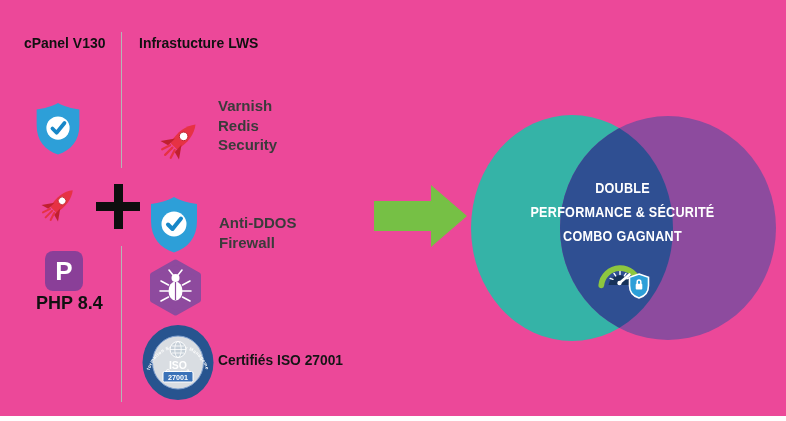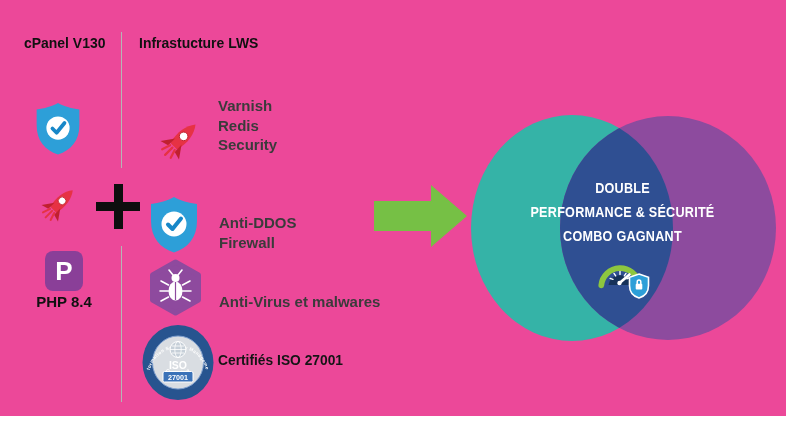--- a/index.html
+++ b/index.html
@@ -5,21 +5,21 @@
   html,body{margin:0;padding:0;background:#fff;}
   .canvas{position:relative;width:786px;height:416px;background:#ec4899;overflow:hidden;
           font-family:"Liberation Sans", sans-serif;}
   .abs{position:absolute;}
   .col-header{font-size:15.5px;font-weight:bold;color:#111;letter-spacing:0;
               transform:scaleX(.9);transform-origin:left center;white-space:nowrap;}
   .divider{width:1px;background:#b5b5b5;}
   .plus-bar{position:absolute;background:#0e0e0e;}
   .feature-lines{font-size:15px;font-weight:bold;color:#3b3b3b;line-height:19.5px;white-space:nowrap;}
   .row2-lines{line-height:20px;}
-  .php-label{font-size:15px;font-weight:bold;color:#111;text-align:center;white-space:nowrap;}
+  .php-label{font-size:18px;font-weight:bold;color:#111;text-align:center;white-space:nowrap;}
   .cert-text{font-size:15px;font-weight:bold;color:#151515;white-space:nowrap;
              transform:scaleX(.92);transform-origin:left center;}
   .venn-text{width:315px;text-align:center;color:#ffffff;font-weight:bold;
              font-size:15px;line-height:24px;letter-spacing:.3px;white-space:nowrap;}
   .venn-text div{transform:scaleX(.84);transform-origin:center;}
   svg{display:block;}
 </style>
 </head>
 <body>
 
@@ -88,21 +88,20 @@
   <svg class="abs" style="left:149px;top:259px;" width="53" height="57" viewBox="0 0 53 57">
     <path d="M26.5 3 L49.5 16 V41 L26.5 54 L3.5 41 V16 Z" stroke-width="5" stroke-linejoin="round" stroke="#8e4a9e" fill="#8e4a9e"></path>
     <g>
       <circle cx="26.5" cy="19" r="4" fill="#ffffff"></circle>
       <ellipse cx="26.5" cy="32" rx="7" ry="9.5" fill="#ffffff"></ellipse>
       <path d="M24 16 L20 11 M29 16 L33 11" stroke="#ffffff" stroke-width="1.6" stroke-linecap="round" fill="none"></path>
       <path d="M19.5 26 L12 22 M19.5 32 L11 32 M19.5 38 L12 42 M33.5 26 L41 22 M33.5 32 L42 32 M33.5 38 L41 42" stroke="#ffffff" stroke-width="1.6" stroke-linecap="round" fill="none"></path>
       <path d="M26.5 23 L26.5 41" stroke-width="1.2" fill="none" stroke="#8e4a9e"></path>
     </g>
   </svg>
-  <div class="abs feature-lines" style="left:219px;top:292px;">Anti-Virus et malwares</div>
 
   <svg class="abs" style="left:142px;top:324px;" width="72" height="77" viewBox="0 0 72 77">
     <defs>
       <path id="isoArcTop" d="M8 45.5 A29 29 0 0 1 64 45.5"></path>
       <path id="isoArcBottom" d="M11.5 35 A27 27 0 0 0 60.5 35"></path>
     </defs>
     <ellipse cx="36" cy="38.5" rx="35.5" ry="37.5" fill="#27548f"></ellipse>
     <ellipse cx="36" cy="38.5" rx="25.5" ry="26.5" stroke="#7fa0cf" stroke-width="1" fill="#d9dde2"></ellipse>
     <text font-size="4.6" font-weight="bold" fill="#ffffff" letter-spacing="0.4">
       <textPath href="#isoArcTop" startOffset="50%" text-anchor="middle">Information Security Management</textPath>

